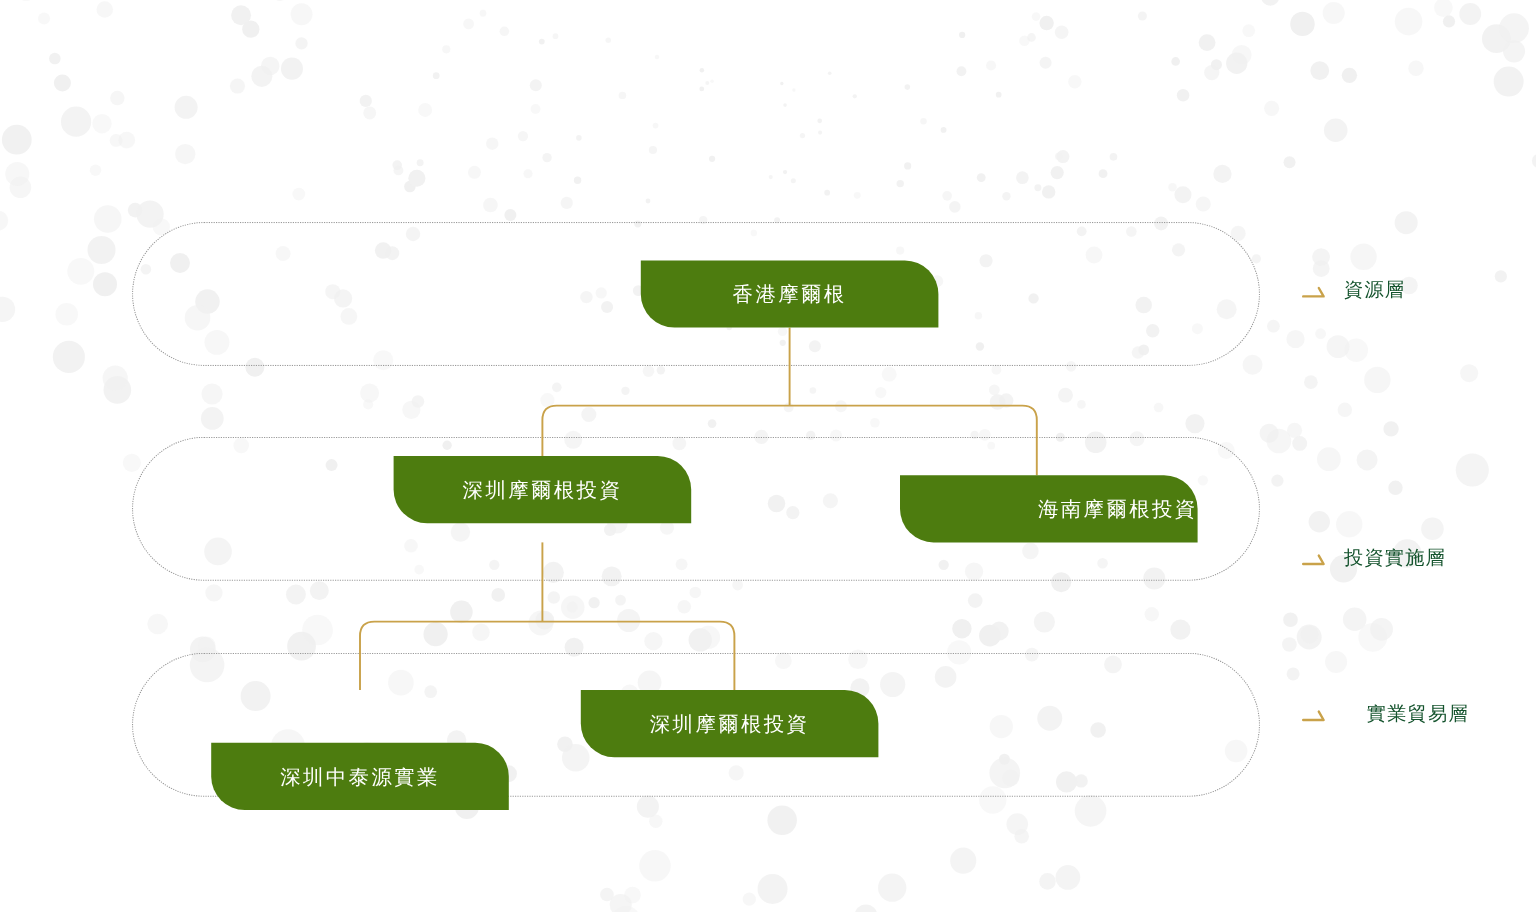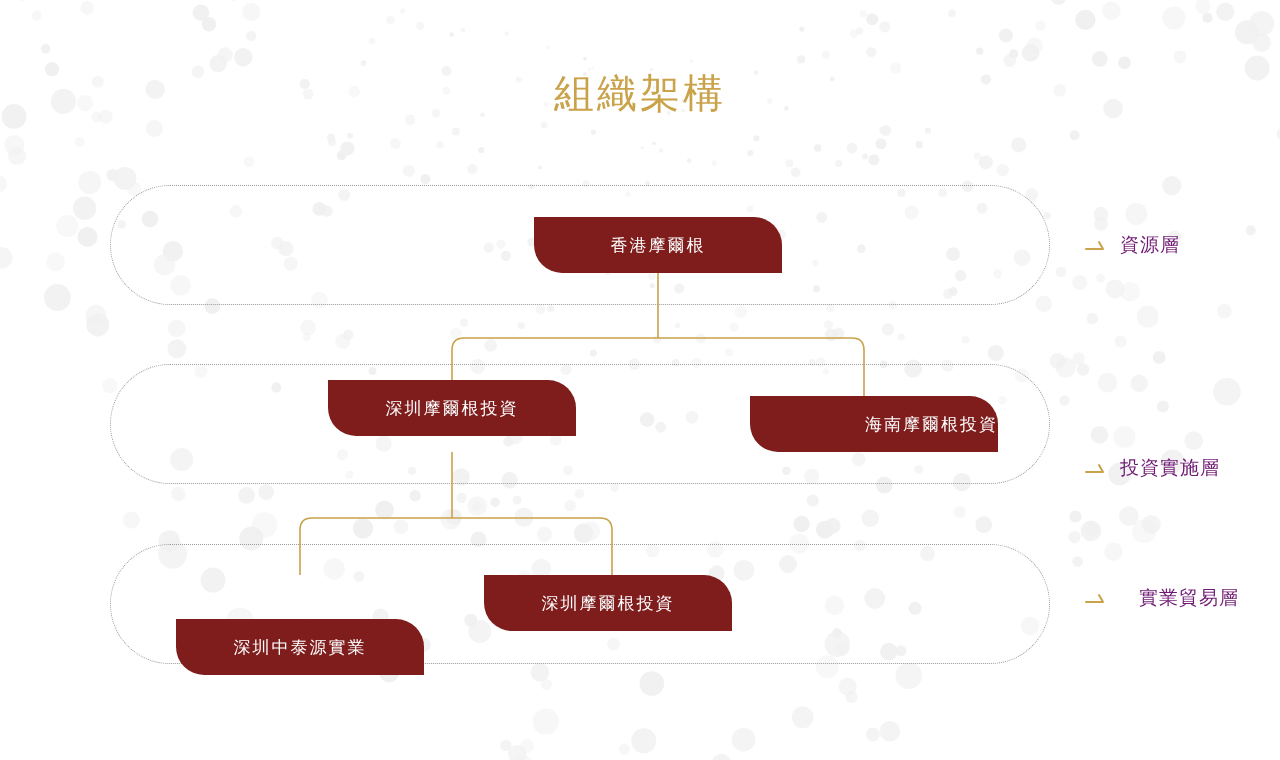--- a/index.html
+++ b/index.html
@@ -74,40 +74,40 @@
   #label-1 { top: 411px; margin-top: 44px; }
   #label-2 { top: 585px; gap: 28px; }
 
   .layer-arrow {
     display: block;
     width: 26px;
     height: 14px;
     flex: 0 0 auto;
   }
   .layer-label-text {
-    font-size: 19px;
-    color: #701a75;
+    font-size: 16px;
+    color: #14532d;
     letter-spacing: 1px;
     font-family: "Liberation Serif", "DejaVu Serif", serif;
   }
 
   
   #connectors {
     position: absolute;
     inset: 0;
     z-index: 3;
     pointer-events: none;
   }
   #connectors path { fill: none; stroke: #C9A24A; stroke-width: 1.6; }
 
   
   .org-node {
     position: absolute;
     height: 56px;
-    background: #7f1d1d;
+    background: #4d7c0f;
     border-radius: 0 28px 0 28px;   
     display: flex;
     align-items: center;
     justify-content: center;
     color: #ffffff;
     font-size: 17px;
     letter-spacing: 2px;
     z-index: 4;
     cursor: pointer;
     font-family: "Liberation Serif", "DejaVu Serif", serif;
@@ -540,21 +540,20 @@
       <circle cx="478.4" cy="539.4" r="7.9" fill="#f0f0f0" opacity="0.94"></circle>
       <circle cx="121.6" cy="224.4" r="4.4" fill="#f0f0f0" opacity="0.72"></circle>
       <circle cx="1261.7" cy="23.5" r="12.4" fill="#f0f0f0" opacity="0.72"></circle>
       <circle cx="812.2" cy="362.4" r="3.5" fill="#f0f0f0" opacity="0.70"></circle>
       <circle cx="306.0" cy="631.5" r="12.8" fill="#f0f0f0" opacity="0.84"></circle>
       <circle cx="750.2" cy="153.0" r="3.1" fill="#f0f0f0" opacity="0.84"></circle>
       <circle cx="853.7" cy="33.9" r="4.4" fill="#f0f0f0" opacity="0.46"></circle>
       <circle cx="1226.9" cy="391.7" r="13.8" fill="#f0f0f0" opacity="0.73"></circle>
     </svg>
 
-  <div id="page-title">組織架構</div>
 
   <div class="layer-band" id="band-0"></div>
   <div class="layer-band" id="band-1"></div>
   <div class="layer-band" id="band-2"></div>
 
   <svg id="connectors" viewBox="0 0 1280 760" preserveAspectRatio="none" aria-hidden="true">
 
     <path d="M 658 273 L 658 338"></path>
 
     <path d="M 452 396 L 452 350 Q 452 338 464 338 L 852 338 Q 864 338 864 350 L 864 396"></path>

